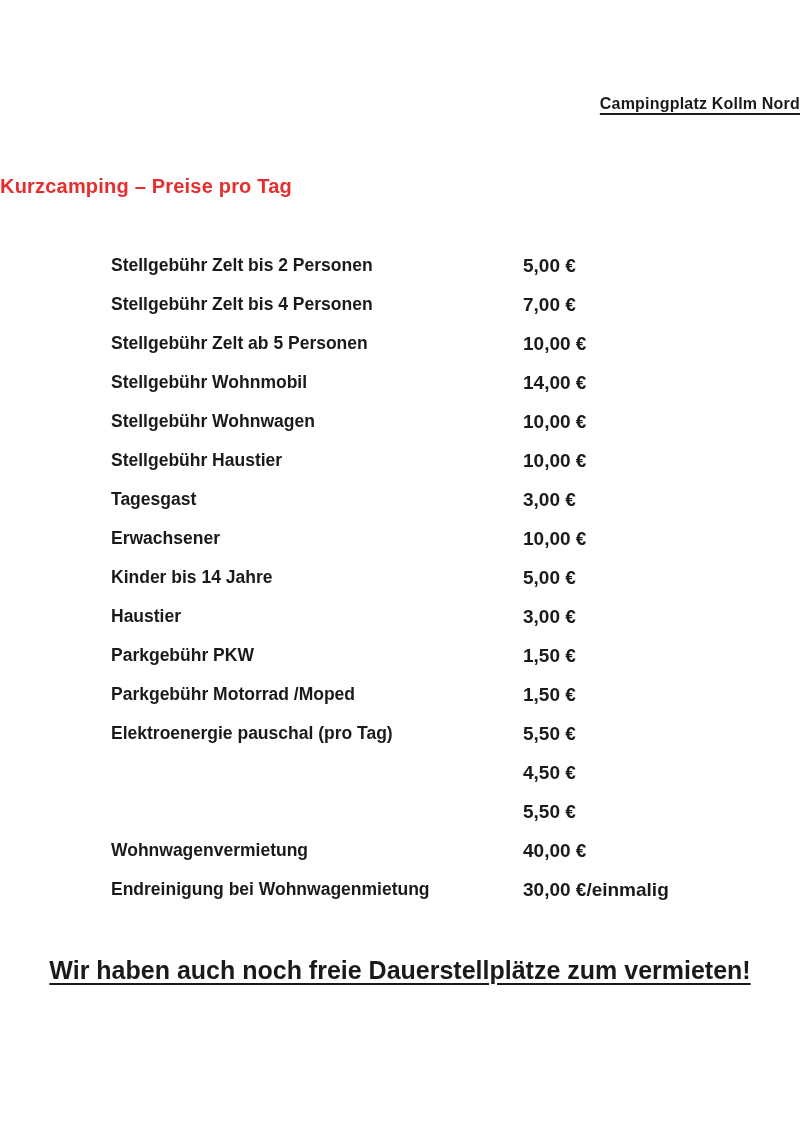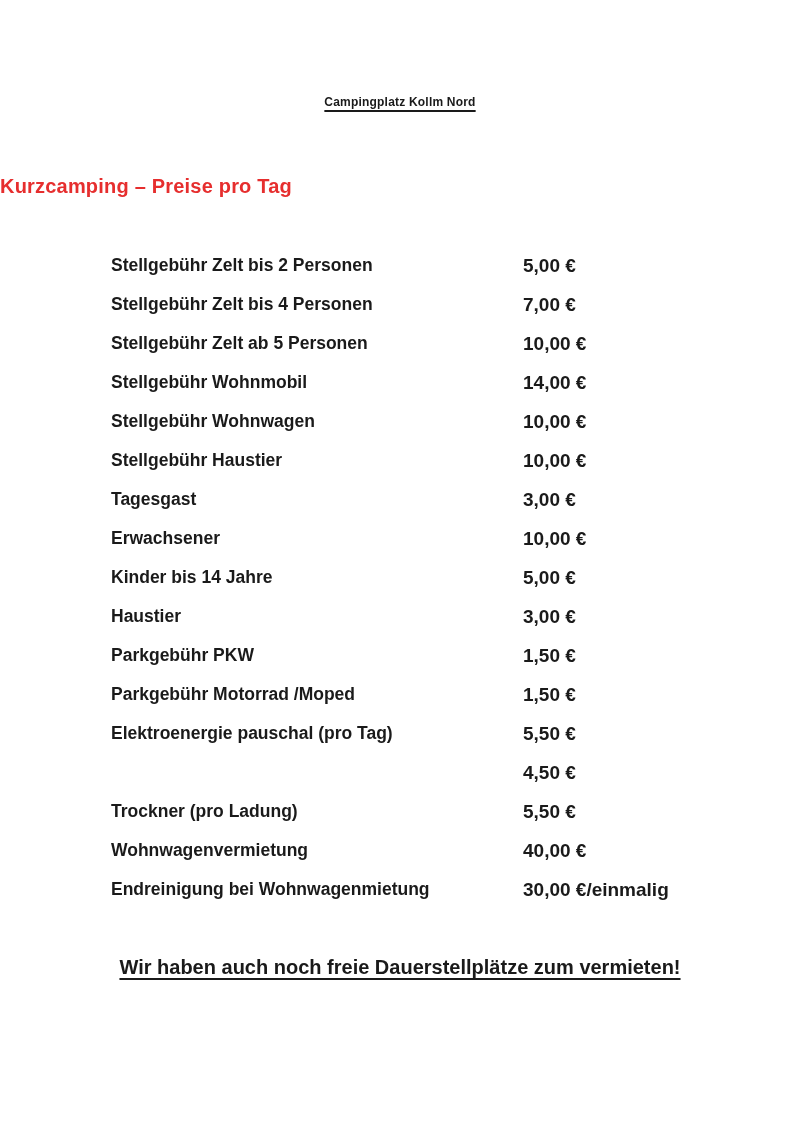--- a/index.html
+++ b/index.html
@@ -15,22 +15,22 @@
     font-family: "Liberation Sans", sans-serif;
     font-weight: bold;
     color: #1a1a1a;
     overflow: hidden;
   }
   .doc-title {
     position: absolute;
     top: 95px;
     left: 0;
     width: 100%;
-    text-align: center;
-    font-size: 12px;
+    text-align: right;
+    font-size: 16px;
     text-decoration: underline;
     text-underline-offset: 4px;
     text-decoration-thickness: 2px;
     letter-spacing: 0.2px;
   }
   .doc-subtitle {
     position: absolute;
     top: 175px;
     left: 0;
     width: 100%;
@@ -60,21 +60,21 @@
     left: 523px;
     font-size: 19px;
     white-space: nowrap;
   }
   .doc-footer {
     position: absolute;
     top: 956px;
     left: 0;
     width: 100%;
     text-align: center;
-    font-size: 20px;
+    font-size: 25px;
     text-decoration: underline;
     text-underline-offset: 4px;
     text-decoration-thickness: 2px;
   }
 </style>
 </head>
 <body>
 
 <div class="page" style="color: rgb(26, 26, 26); background: rgb(255, 255, 255);">
 
@@ -147,21 +147,20 @@
       <div class="price-row">
         <span class="row-label">Elektroenergie pauschal (pro Tag)</span>
         <span class="row-price">5,50 €</span>
       </div>
 
       <div class="price-row">
         <span class="row-price">4,50 €</span>
       </div>
 
       <div class="price-row">
-        <span class="row-label">Trockner (pro Ladung)</span>
         <span class="row-price">5,50 €</span>
       </div>
 
       <div class="price-row">
         <span class="row-label">Wohnwagenvermietung</span>
         <span class="row-price">40,00 €</span>
       </div>
 
       <div class="price-row">
         <span class="row-label">Endreinigung bei Wohnwagenmietung</span>

